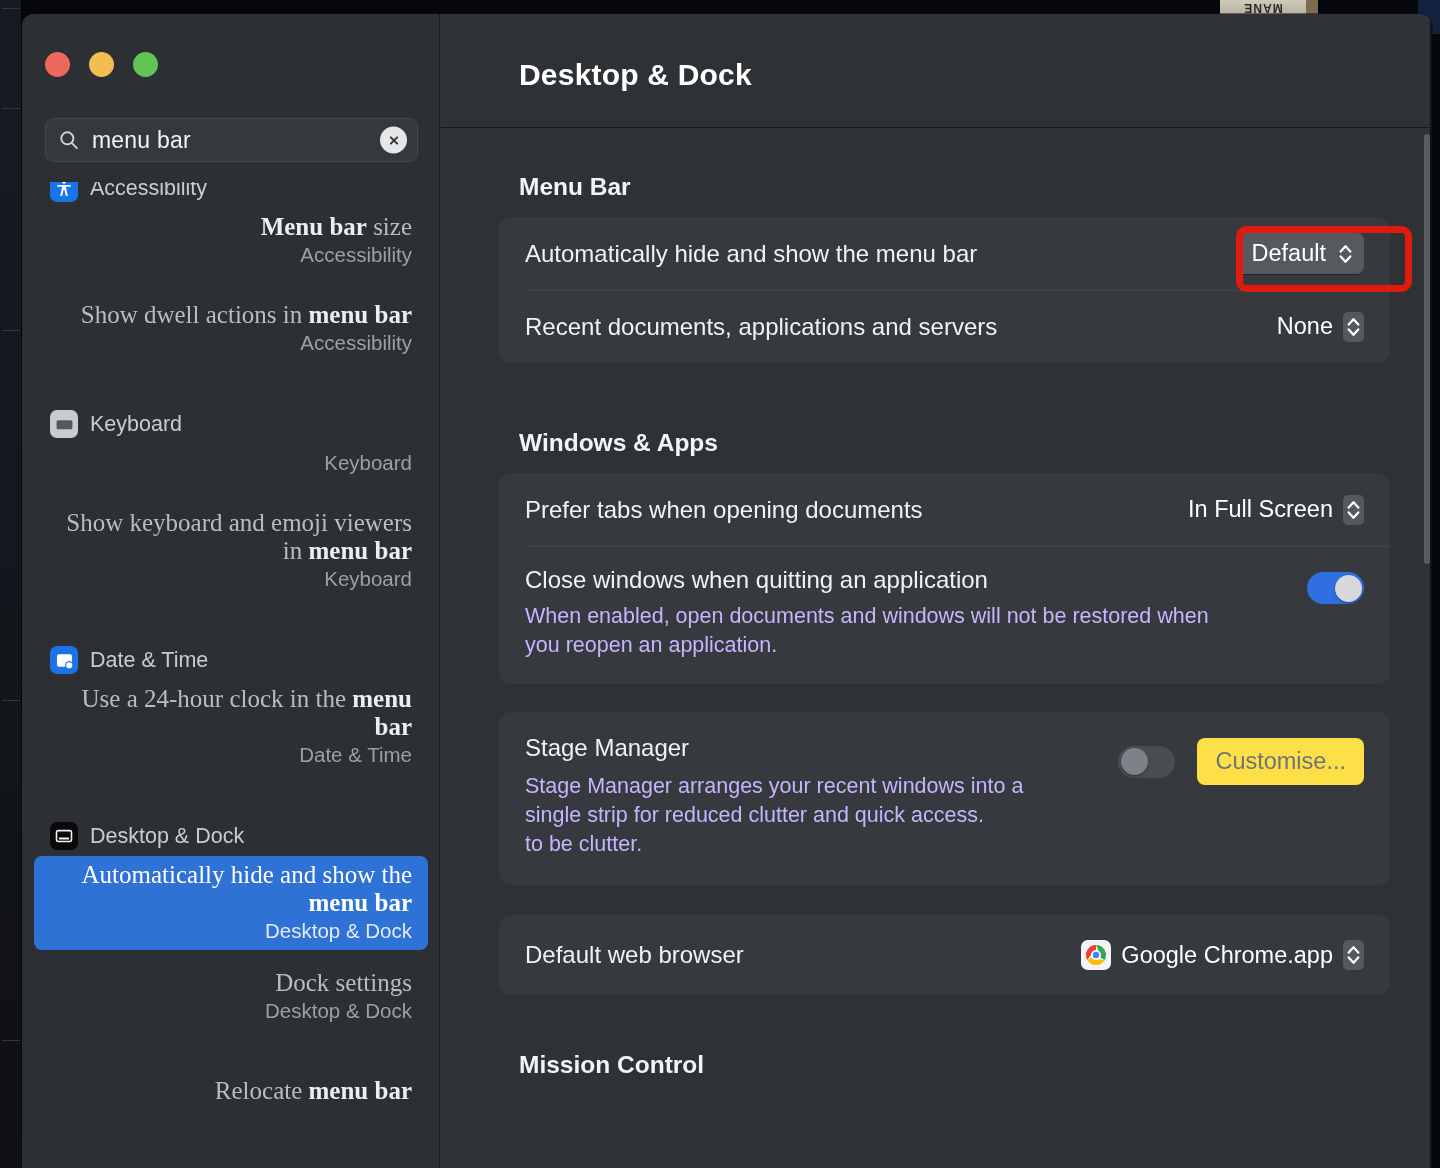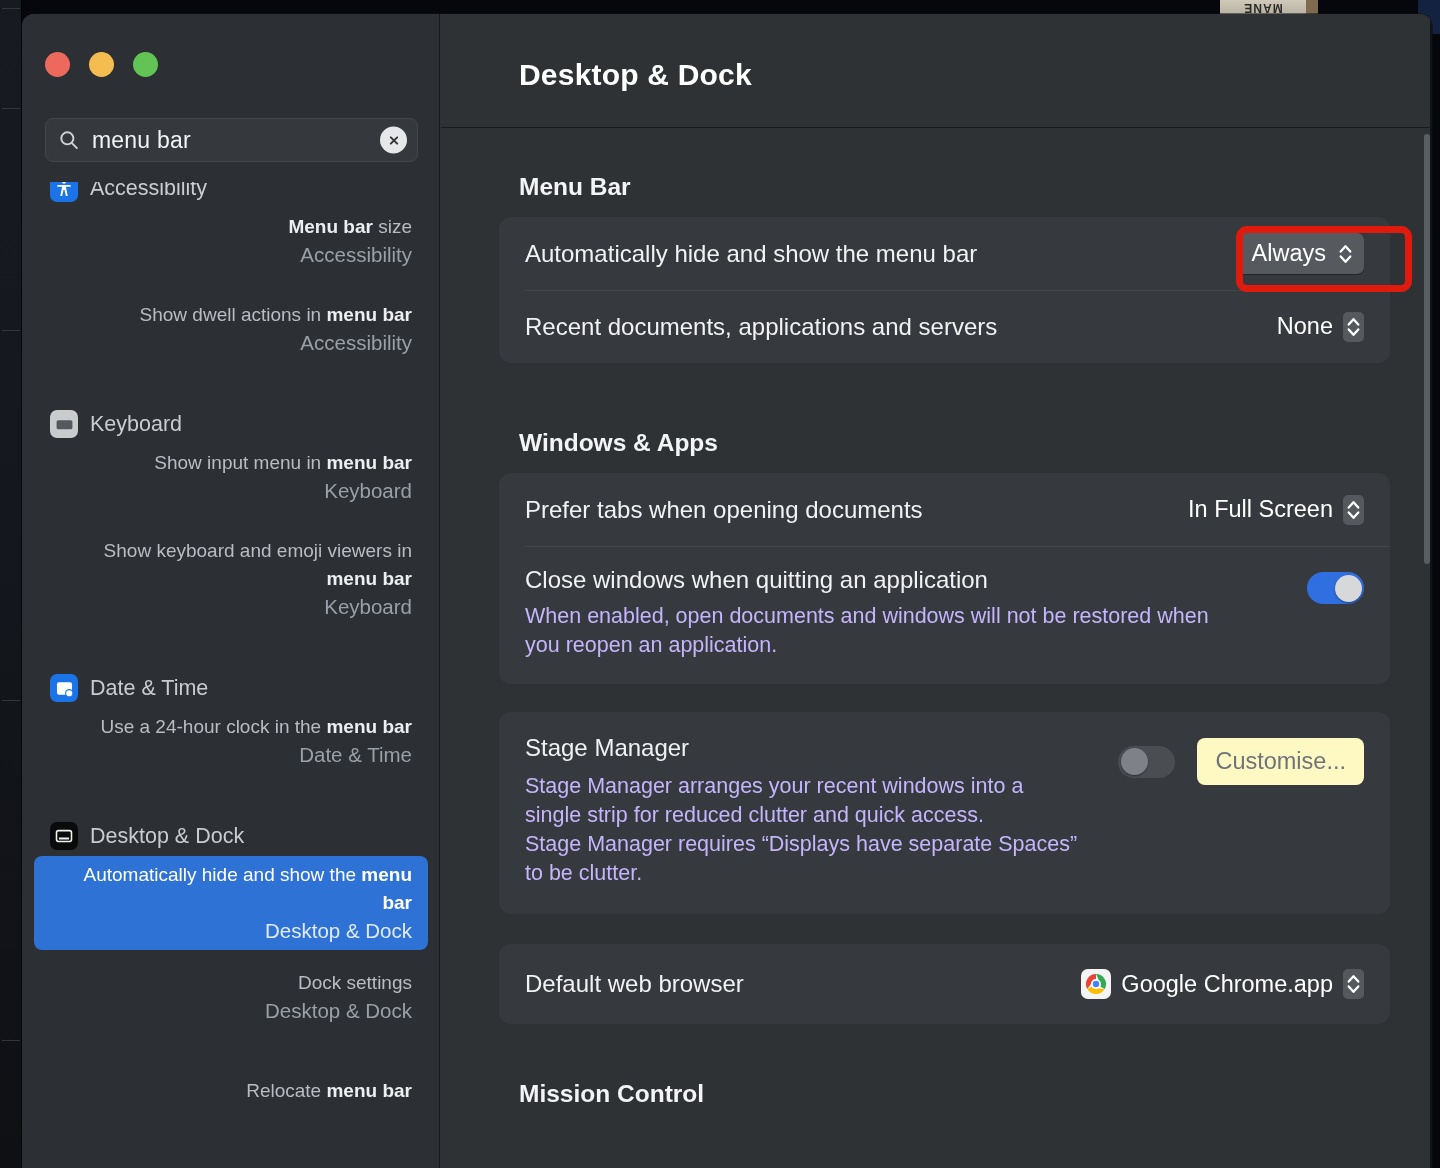--- a/index.html
+++ b/index.html
@@ -92,21 +92,21 @@
   .res-header .appicon {
     width: 28px; height: 28px; border-radius: 7px; flex: none;
     display:flex; align-items:center; justify-content:center;
   }
   .res-header .hlabel { font-size: 21.5px; color: #c9ccd1; }
   .res-item {
     margin: 0 12px; padding: 5px 16px; border-radius: 8px;
   }
   .res-item.selected { background: #2f72d6; }
   .res-title {
-    font-size: 19px; line-height: 28px; color: #b9bdc3; font-weight: 400;
+    font-size: 25px; line-height: 28px; color: #b9bdc3; font-weight: 400; font-family: Liberation Serif, serif;
   }
   .res-item.selected .res-title { color: #ffffff; }
   .res-title b { color: #eceef1; font-weight: 700; }
   .res-item.selected .res-title b { color: #ffffff; }
   .res-sub {
     font-size: 20.5px; line-height: 28px; color: #9aa0a7;
   }
   .res-item.selected .res-sub { color: #e2eaf7; }
   .res-gap { height: 22px; }
 
@@ -178,21 +178,21 @@
   .toggle.on { background: #2f6fe0; }
   .toggle.off { background: #4a4d52; }
   .toggle .knob {
     position:absolute; top: 2.5px; width: 27px; height: 27px;
     border-radius: 50%; background: #d6d8da; box-shadow: 0 1px 2px rgba(0,0,0,.4);
   }
   .toggle.on .knob { right: 2.5px; }
   .toggle.off .knob { left: 2.5px; background:#7e8288; }
 
   .btn-disabled {
-    background: #fef9c3; border-radius: 8px;
+    background: #fde047; border-radius: 8px;
     padding: 10px 18px; font-size: 23.5px; color: #6f737a;
   }
 
   .chrome-ico { width: 30px; height: 30px; flex:none; }
 
   
   #content-scrollbar {
     position: absolute; right: 2px; top: 120px; width: 6px; height: 430px;
     background: #5a5e63; border-radius: 3px; z-index: 30;
   }
@@ -271,21 +271,20 @@
       <div class="res-header">
         <span class="appicon" style="background:#c9cbcd">
           <svg viewBox="0 0 24 24" width="19" height="19" fill="#55585c">
             <rect x="2" y="6.5" width="20" height="11.5" rx="2"></rect>
           </svg>
         </span>
         <span class="hlabel">Keyboard</span>
       </div>
 
       <div class="res-item">
-        <div class="res-title">Show input menu in <b>menu bar</b></div>
         <div class="res-sub">Keyboard</div>
       </div>
       <div class="res-gap"></div>
       <div class="res-item">
         <div class="res-title">Show keyboard and emoji viewers in <b>menu bar</b></div>
         <div class="res-sub">Keyboard</div>
       </div>
 
       <div style="height:42px"></div>
 
@@ -341,21 +340,21 @@
       <div id="content-title">Desktop &amp; Dock</div>
     </div>
 
     <div id="scroll-area">
 
       <div class="sect-title">Menu Bar</div>
       <div class="card">
         <div class="row">
           <span class="row-label">Automatically hide and show the menu bar</span>
           <span class="popup">
-            <span class="pv">Always</span>
+            <span class="pv">Default</span>
             <svg class="chev" viewBox="0 0 12 20" fill="none" stroke="#fff" stroke-width="1.9" stroke-linecap="round" stroke-linejoin="round">
               <polyline points="2,8 6,3.5 10,8"></polyline>
               <polyline points="2,12 6,16.5 10,12"></polyline>
             </svg>
           </span>
         </div>
         <div class="row">
           <span class="row-label">Recent documents, applications and servers</span>
           <span class="popup-plain">
             <span class="pv">None</span>
@@ -393,21 +392,20 @@
             </span>
         </div>
       </div>
 
       <div class="card" style="margin-top:28px;padding:22px 26px 26px 26px">
         <div style="display:flex;align-items:flex-start;justify-content:space-between">
           <div style="max-width:620px">
             <div class="row-label" style="margin-bottom:10px">Stage Manager</div>
             <div class="row-desc">Stage Manager arranges your recent windows into a</div>
             <div class="row-desc">single strip for reduced clutter and quick access.</div>
-            <div class="row-desc">Stage Manager requires “Displays have separate Spaces”</div>
             <div class="row-desc">to be clutter.</div>
           </div>
           <div style="display:flex;align-items:center;gap:22px;margin-top:4px">
             <span class="toggle off">
                 <span class="knob"></span>
               </span>
             <span class="btn-disabled">Customise...</span>
           </div>
         </div>
       </div>

